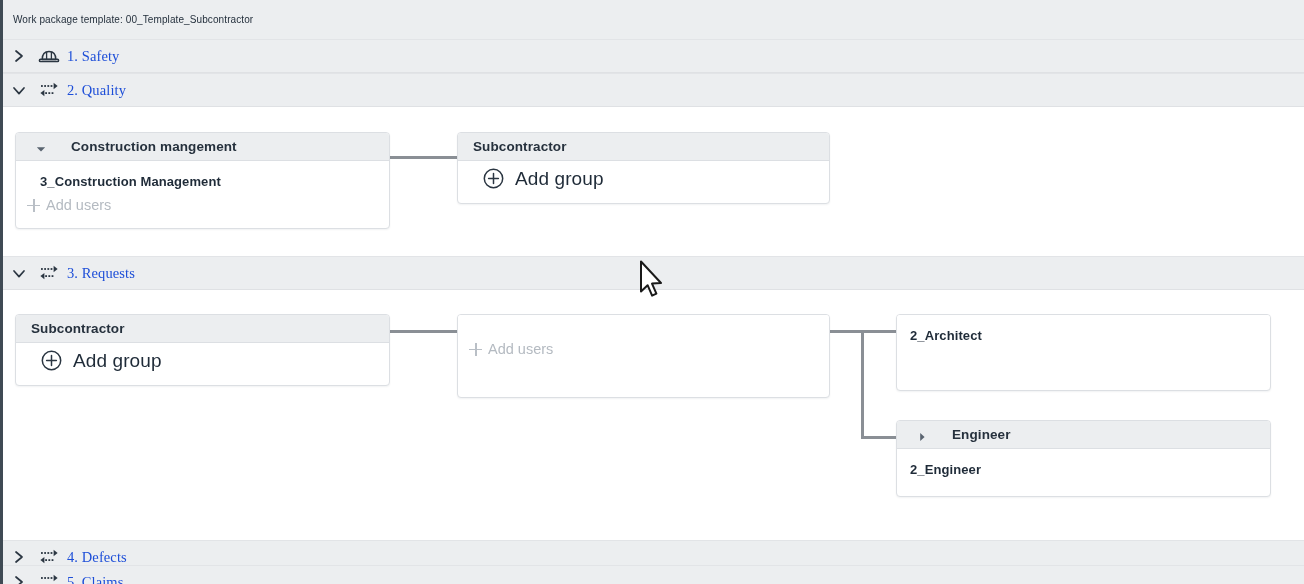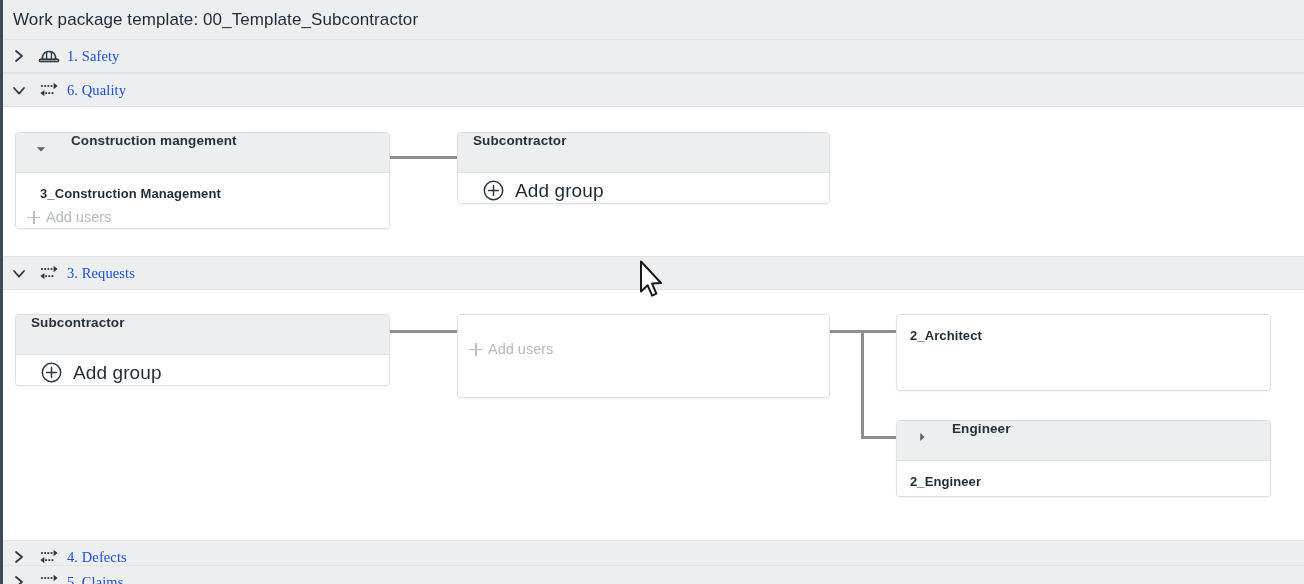--- a/index.html
+++ b/index.html
@@ -28,21 +28,21 @@
     position: absolute;
     left: 0; top: 0;
     width: 1301px;
     height: 39px;
     background: #eceef0;
     display: flex;
     align-items: center;
     padding-left: 10px;
   }
   .title-bar .title-text {
-    font-size: 17px;
+    font-size: 10px;
     color: #1f2b38;
     letter-spacing: 0.1px;
   }
 
   
   .section-row {
     position: absolute;
     left: 0;
     width: 1301px;
     height: 34px;
@@ -85,24 +85,25 @@
   
   .card {
     position: absolute;
     background: #ffffff;
     border: 1px solid #dcdfe3;
     border-radius: 4px;
     box-shadow: 0 1px 2px rgba(20,30,45,0.06);
     overflow: hidden;
   }
   .card-head {
-    height: 40px;
+    height: 28px;
     background: #eceef0;
     border-bottom: 1px solid #dcdfe3;
     display: flex;
+    align-items: center;
     position: relative;
   }
   .card-head .caret {
     position: absolute;
     left: 18px;
     top: 0;
     height: 32px;
     width: 14px;
     display: flex;
     align-items: center;
@@ -213,21 +214,21 @@
           <rect x="8.4" y="4.1" width="1.8" height="1.8"></rect>
           <rect x="11.6" y="4.1" width="1.8" height="1.8"></rect>
           <polygon points="14.6,1.8 18.6,5 14.6,8.2"></polygon>
           <rect x="6.2" y="11.2" width="1.8" height="1.8"></rect>
           <rect x="9.4" y="11.2" width="1.8" height="1.8"></rect>
           <rect x="12.6" y="11.2" width="1.8" height="1.8"></rect>
           <polygon points="5.4,8.9 1.4,12.1 5.4,15.3"></polygon>
         </g>
       </svg>
     </span>
-    <span class="sec-label">6. Quality</span>
+    <span class="sec-label">2. Quality</span>
   </div>
 
   <div class="zone" style="top:108px; height:147px;">
 
     <div class="conn" style="left:386px; top:48px; width:69px; height:3px;"></div>
 
     <div class="card" style="left:12px; top:24px; width:375px; height:97px;">
       <div class="card-head has-caret">
         <span class="caret">
           <svg width="10" height="8" viewBox="0 0 10 8" aria-hidden="true">

